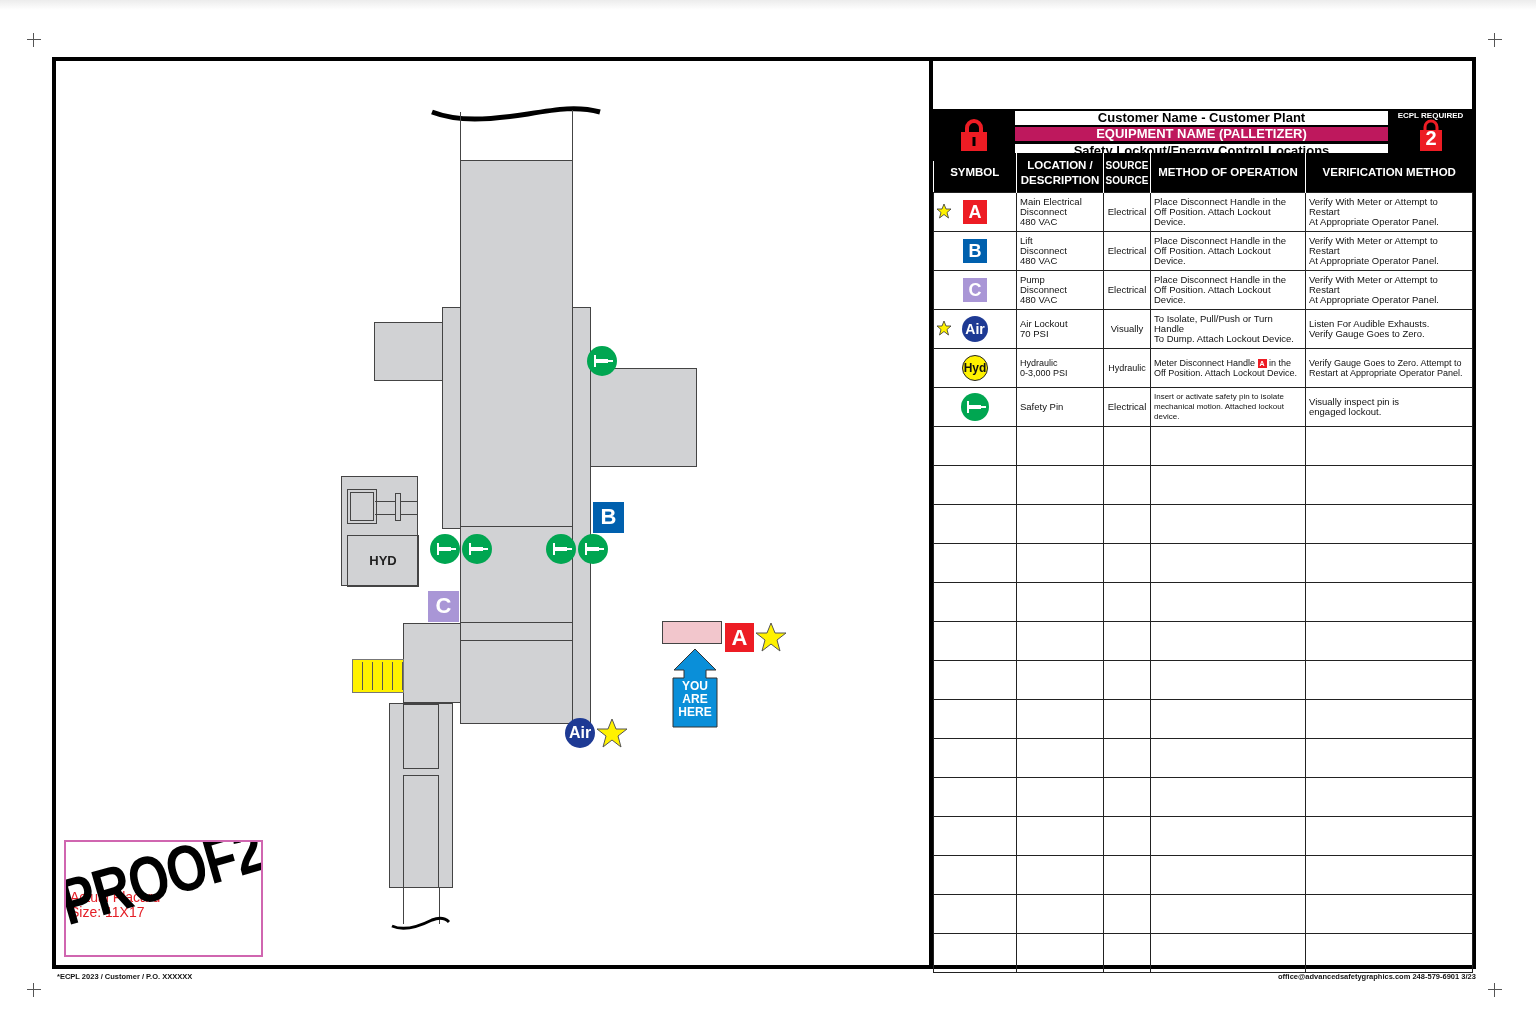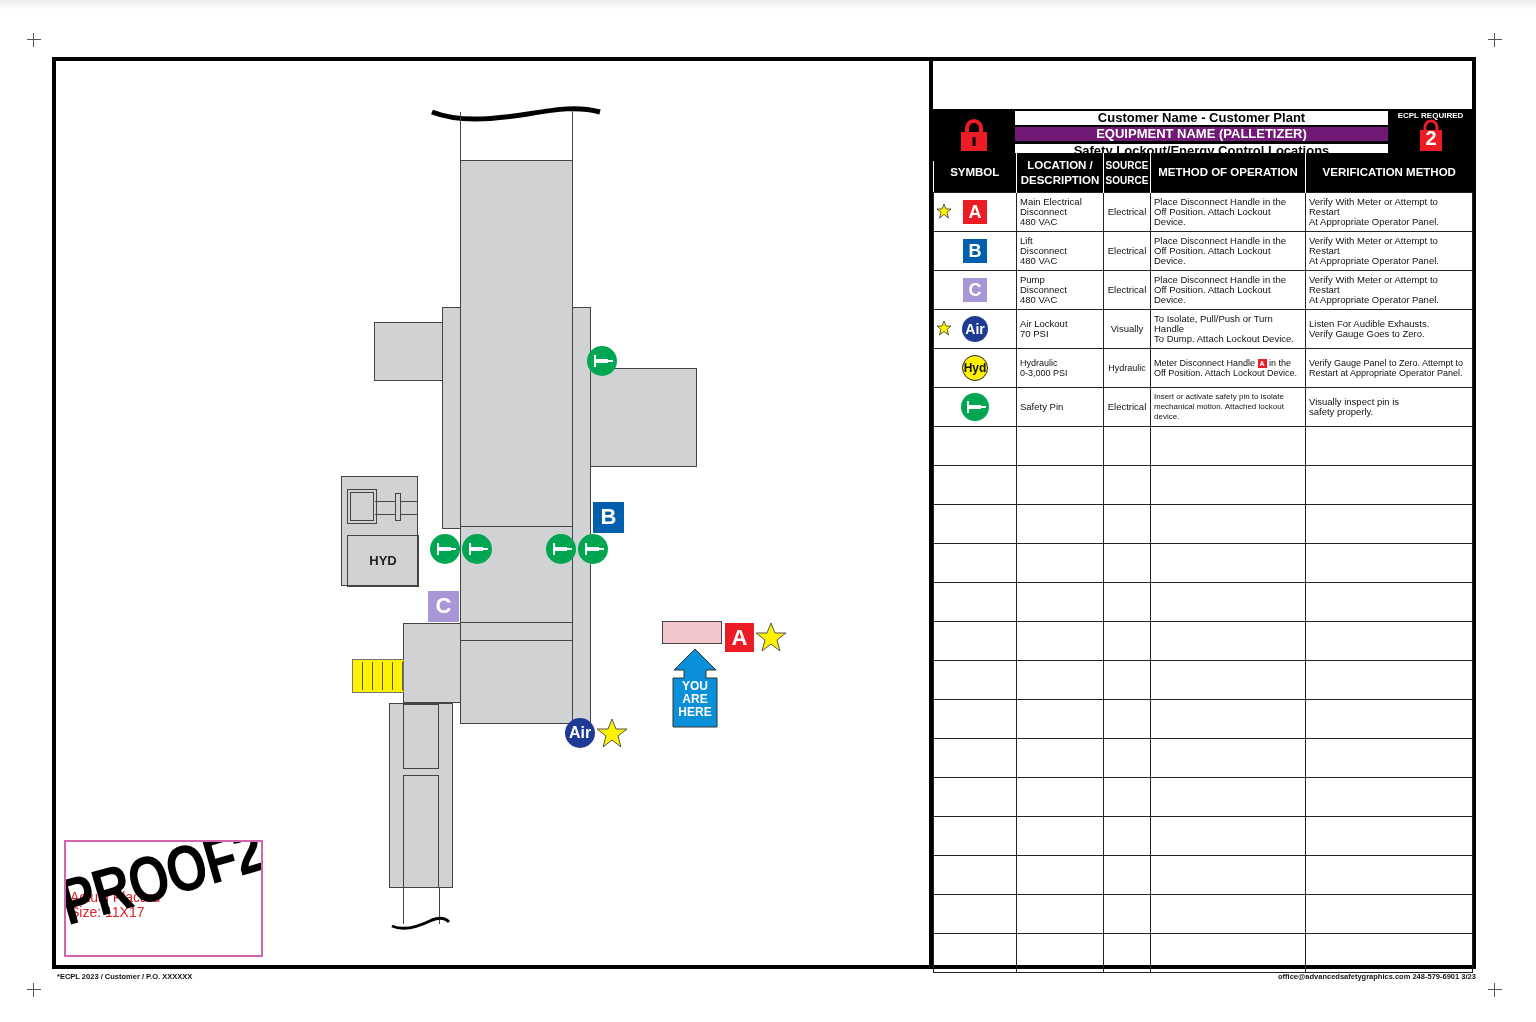--- a/index.html
+++ b/index.html
@@ -18,21 +18,21 @@
   .air { position:absolute; width:30px; height:30px; border-radius:50%; background:#1e3a94; color:#fff; font-weight:bold; font-size:16px; text-align:center; line-height:30px; }
   .star { position:absolute; }
   .proof { position:absolute; left:64px; top:840px; width:199px; height:117px; border:2px solid #d066b0; box-sizing:border-box; background:#fff; overflow:hidden; }
   .proof .t { position:absolute; left:4px; top:3px; color:#e41e26; font-weight:normal; font-size:14px; line-height:15px;margin-top:45px; }
   .proof .p { position:absolute; left:6px; top:40px; font-weight:bold; font-size:52px; font-family:"Liberation Sans", sans-serif; transform:rotate(-16deg); transform-origin:left bottom; letter-spacing:-1px; color:#000; transform:rotate(-16deg) scaleY(1.25); }
   .you { position:absolute; left:672px; top:648px; width:46px; height:80px; }
   .panel { position:absolute; left:933px; top:61px; width:539px; height:904px; }
   .hdr { position:absolute; left:0; top:17px; width:539px; height:52px; background:#000;margin-top:31px; }
   .hdr .line { position:absolute; left:82px; width:373px; height:14px; text-align:center; font-weight:bold; font-size:13px; line-height:14px; }
   .hdr .l1 { top:2px; background:#fff; color:#000; }
-  .hdr .l2 { top:18px; color:#fff; background:#701a75; }
+  .hdr .l2 { top:18px; color:#fff; background:#be185d; }
   .hdr .l3 { top:35px; background:#fff; color:#000; }
   .locks { position:absolute; left:456px; top:0; width:83px; height:52px; color:#fff; text-align:center; }
   .locks .a { font-size:8px; font-weight:bold; position:absolute; top:2px; width:83px; }
   .locks .b { font-size:8px; font-weight:bold; position:absolute; top:42px; width:83px; }
   .orange { position:absolute; left:0; top:53px; width:539px; height:38px; background:#f7941d; text-align:center; font-weight:bold; font-size:17.5px; line-height:17px; color:#111; padding-top:2px; box-sizing:border-box; }
   table.grid { position:absolute; left:0; top:92px; width:539px; border-collapse:collapse; table-layout:fixed; }
   table.grid th { background:#000; color:#fff; font-size:11.5px; font-weight:bold; height:39px; padding:0; border-left:1px solid #fff; line-height:15px; }
   table.grid th:first-child { border-left:none; }
   table.grid td { border:1.5px solid #222; height:36px; padding:1px 3px; font-size:9.5px; line-height:10px; vertical-align:middle; color:#111; }
   table.grid td.es { text-align:center; padding:0; }
@@ -298,21 +298,21 @@
         <td style="font-size:9px;">
             <div>Hydraulic</div>
             <div>0-3,000 PSI</div>
           </td>
         <td class="es" style="font-size:9px;">Hydraulic</td>
         <td style="font-size:9px;">
           <div><span>Meter Disconnect Handle</span> <span class="inlineA">A</span> <span>in the</span></div>
           <div>Off Position.  Attach Lockout Device.</div>
         </td>
         <td style="font-size:9px;">
-            <div>Verify Gauge Panel to Zero. Attempt to</div>
+            <div>Verify Gauge Goes to Zero. Attempt to</div>
             <div>Restart at Appropriate Operator Panel.</div>
           </td>
       </tr>
 
       <tr>
         <td class="sym">
           <span class="symPin">
             <svg width="28" height="28" style="position:absolute;left:0;top:0;">
                 <rect x="6" y="12" width="14" height="4" fill="#fff"></rect>
                 <rect x="6" y="8" width="2" height="12" fill="#fff"></rect>
@@ -323,21 +323,21 @@
         <td>
             <div>Safety Pin</div>
           </td>
         <td class="es">Electrical</td>
         <td style="font-size:8px;">
             <div>Insert or activate safety pin to isolate</div>
             <div>mechanical motion. Attached lockout device.</div>
           </td>
         <td>
             <div>Visually inspect pin is</div>
-            <div>safety properly.</div>
+            <div>engaged lockout.</div>
           </td>
       </tr>
     <tr>
           <td style="height: 36px;"></td>
           <td style="height: 36px;"></td>
           <td style="height: 36px;"></td>
           <td style="height: 36px;"></td>
           <td style="height: 36px;"></td>
         </tr>
         <tr>

